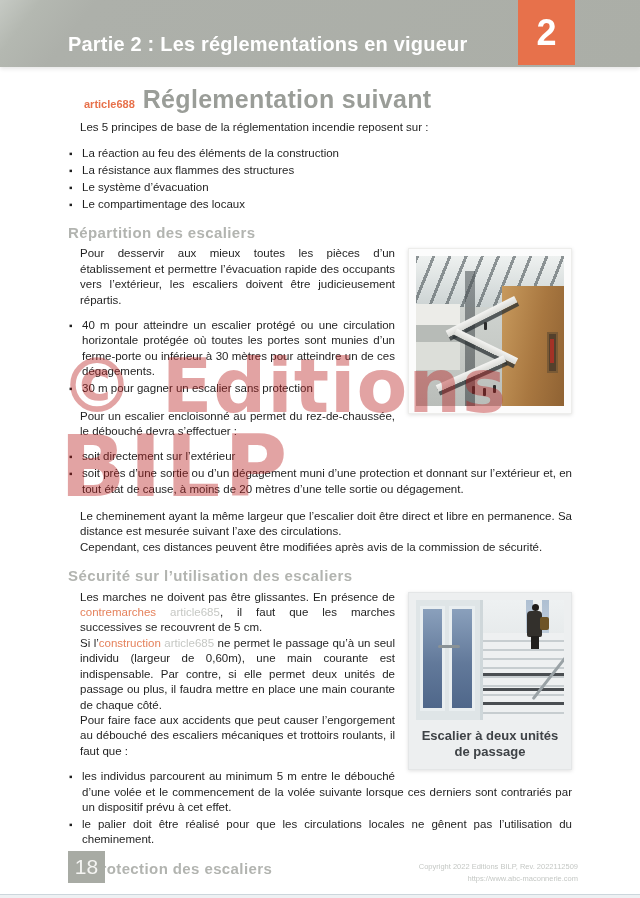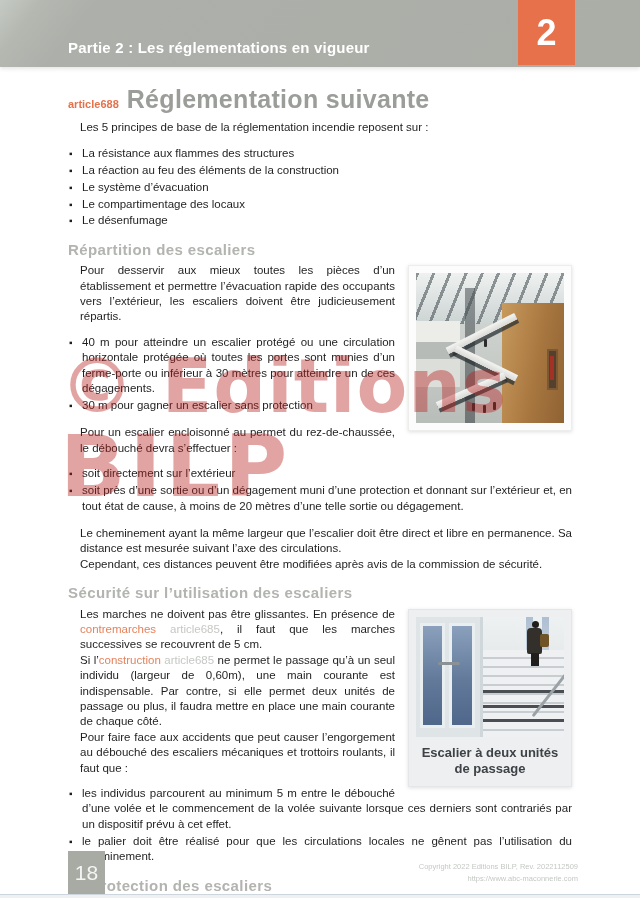--- a/index.html
+++ b/index.html
@@ -4,29 +4,29 @@
 <style>
   * { margin:0; padding:0; box-sizing:border-box; }
   html,body { width:640px; background:#fff; }
   body { font-family:"Liberation Sans", sans-serif; color:#1f1f1f; }
   .page { position:relative; width:640px; height:898px; background:#fff; overflow:hidden; }
 
   
   .band { position:absolute; top:0; left:0; width:640px; height:67px;
           background:linear-gradient(128deg, #c6cac4 0%, #b4b8b1 6%, #adb0aa 14%, #abaea7 100%);
           box-shadow:0 2px 4px rgba(0,0,0,.10); }
-  .band-title { position:absolute; left:68px; bottom:11px; color:#ffffff; font-weight:bold; font-size:15px; letter-spacing:.2px; }
+  .band-title { position:absolute; left:68px; bottom:11px; color:#ffffff; font-weight:bold; font-size:20px; letter-spacing:.2px; }
   .chapter-tab { position:absolute; left:518px; top:0; width:57px; height:65px; background:#e7714b;
                  display:flex; align-items:center; justify-content:center; }
   .chapter-tab span { color:#fff; font-weight:bold; font-size:36px; line-height:1; }
 
   
   .content { position:absolute; top:67px; left:0; width:640px; padding:18px 68px 0 68px; font-size:11.5px; line-height:15.4px; }
   .title-row { display:flex; align-items:baseline; gap:8px; margin:2px 0 8px 0; }
-  .article-ref { color:#e7714b; font-weight:bold; font-size:11px; cursor:pointer; }
+  .article-ref { color:#e7714b; font-weight:bold; font-size:11px; cursor:pointer;margin-left:16px; }
   .doc-title { color:#9a9d98; font-weight:bold; font-size:25px; letter-spacing:.3px; line-height:1; }
   p.just { text-align:justify;padding-left:12px; }
   .lead { margin-bottom:10px; }
   ul.sq { list-style:none; margin:0 0 12px 0; }
   ul.sq li { position:relative; padding-left:14px; text-align:justify; margin-bottom:1.5px; }
   ul.sq li::before { content:"▪"; position:absolute; left:1px; top:0; font-size:10px; color:#1f1f1f; }
   h2.sec { color:#b2b4b0; font-weight:bold; font-size:15px; letter-spacing:.4px; margin:13px 0 6px 0; }
   .gap { height:10px; }
   .lnk { color:#e5825c; text-decoration:none; cursor:pointer; }
   .ref { color:#c6c8c4; }
@@ -81,52 +81,51 @@
   .person .bag { position:absolute; right:-2px; top:13px; width:9px; height:13px; background:#6e5426; border-radius:2px; }
   .person .legs { position:absolute; left:6px; top:32px; width:8px; height:13px; background:#211f1d; }
 
   
   .watermark { position:absolute; left:60px; top:348px; z-index:6; pointer-events:none;
                color:#b91c1c; opacity:.40; font-weight:bold; font-family:"DejaVu Sans", sans-serif; }
   .wm1 { font-size:74px; line-height:76px; letter-spacing:1px; }
   .wm2 { font-size:86px; line-height:84px; letter-spacing:4px; }
 
   
-  .pagenum { position:absolute; left:68px; top:851px; width:37px; height:44px; background:#a8aba4;
+  .pagenum { position:absolute; left:68px; top:851px; width:37px; height:32px; background:#a8aba4;
              color:#f4f4f2; font-size:21px; display:flex; align-items:center; justify-content:center; }
   .copy { position:absolute; right:62px; top:861px; text-align:right; font-size:7.5px; line-height:12px; color:#c5c8c5; }
   .bottom-strip { position:absolute; left:0; bottom:0; width:640px; height:4px; background:#eef1f3; border-top:1px solid #ccd6dc; }
 </style>
 </head>
 <body>
 
 <div class="page">
 
   <header class="band">
     <span class="band-title">Partie 2 : Les réglementations en vigueur</span>
     <div class="chapter-tab">
       <span>2</span>
     </div>
   </header>
 
   <main class="content">
 
     <div class="title-row">
       <span class="article-ref">article688</span>
-      <h1 class="doc-title">Réglementation suivante</h1>
+      <h1 class="doc-title">Réglementation suivant</h1>
     </div>
 
     <p class="lead just">Les 5 principes de base de la réglementation incendie reposent sur :</p>
 
     <ul class="sq">
+      <li>La réaction au feu des éléments de la construction</li>
       <li>La résistance aux flammes des structures</li>
-      <li>La réaction au feu des éléments de la construction</li>
       <li>Le système d’évacuation</li>
       <li>Le compartimentage des locaux</li>
-      <li>Le désenfumage</li>
     </ul>
 
     <h2 class="sec">Répartition des escaliers</h2>
 
     <aside class="card">
       <div class="photo photo1">
         <div class="ph-sky"></div>
         <div class="ph-left"></div>
         <div class="ph-wood">
           <div class="ph-window">

